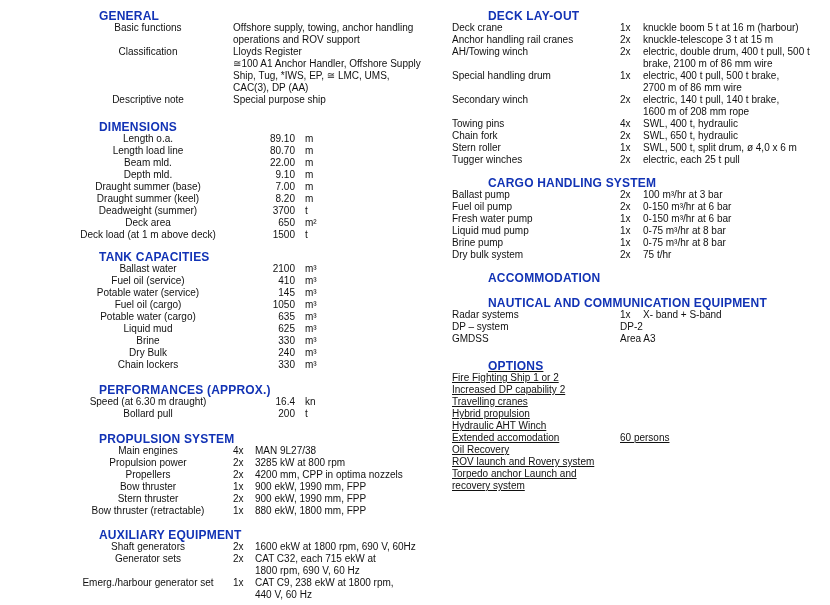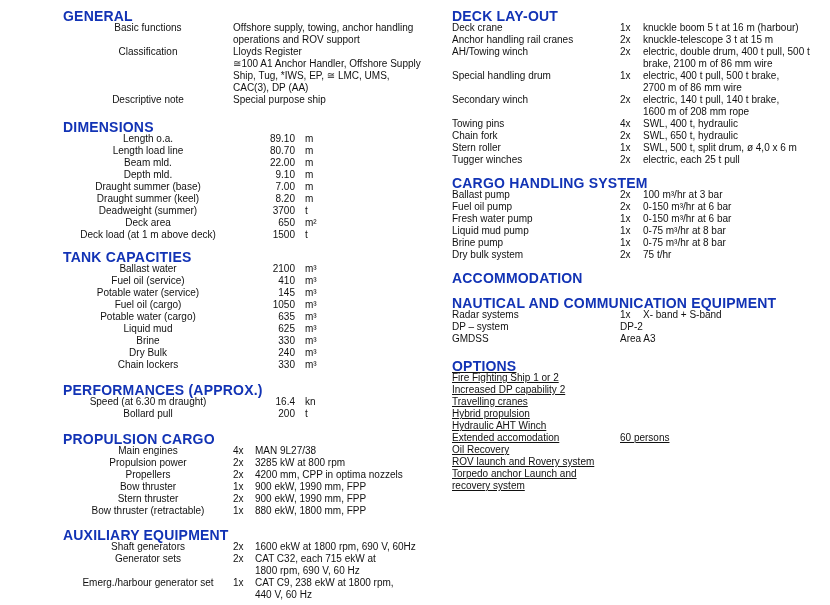--- a/index.html
+++ b/index.html
@@ -7,21 +7,21 @@
     width:830px;height:605px;background:#ffffff;position:relative;overflow:hidden;
     font-family:"Liberation Sans",sans-serif;font-size:10px;line-height:12px;
     color:var(--text-color,#111111);
     -webkit-font-smoothing:antialiased;
   }
   .col{position:absolute;top:10px;}
   [data-name="column-left"]{left:63px;width:377px;}
   [data-name="column-right"]{left:452px;width:378px;}
   .sec-title{
     color:var(--heading-color,#1233b5);
-    font-weight:bold;font-size:14px;line-height:12px;letter-spacing:0.2px;
+    font-weight:bold;font-size:12px;line-height:12px;letter-spacing:0.2px;margin-left:36px;
   }
   .row{display:flex;align-items:flex-start;}
   .spec-label{flex:none;white-space:pre-line;}
   [data-name="column-left"] .spec-label{width:170px;text-align:center;}
   [data-name="column-right"] .spec-label{width:168px;}
   .spec-num{flex:none;width:62px;text-align:right;}
   .spec-unit{flex:none;margin-left:10px;white-space:nowrap;}
   .spec-qty{flex:none;white-space:nowrap;}
   [data-name="column-left"] .spec-qty{width:22px;}
   [data-name="column-right"] .spec-qty{width:23px;}
@@ -164,21 +164,21 @@
         <span class="spec-num" data-name="spec-value">16.4</span>
         <span class="spec-unit" data-name="spec-unit">kn</span>
       </div>
       <div class="row row-measure" data-name="spec-row">
         <span class="spec-label" data-name="spec-label">Bollard pull</span>
         <span class="spec-num" data-name="spec-value">200</span>
         <span class="spec-unit" data-name="spec-unit">t</span>
       </div>
     </div>
     <div class="section" data-name="section-propulsion_system">
-      <div class="sec-title" data-name="section-title-propulsion_system">PROPULSION CARGO</div>
+      <div class="sec-title" data-name="section-title-propulsion_system">PROPULSION SYSTEM</div>
       <div class="row row-qty" data-name="spec-row">
         <span class="spec-label" data-name="spec-label">Main engines</span>
         <span class="spec-qty" data-name="spec-qty">4x</span>
         <span class="spec-desc" data-name="spec-desc">MAN 9L27/38</span>
       </div>
       <div class="row row-qty" data-name="spec-row">
         <span class="spec-label" data-name="spec-label">Propulsion power</span>
         <span class="spec-qty" data-name="spec-qty">2x</span>
         <span class="spec-desc" data-name="spec-desc">3285 kW at 800 rpm</span>
       </div>

